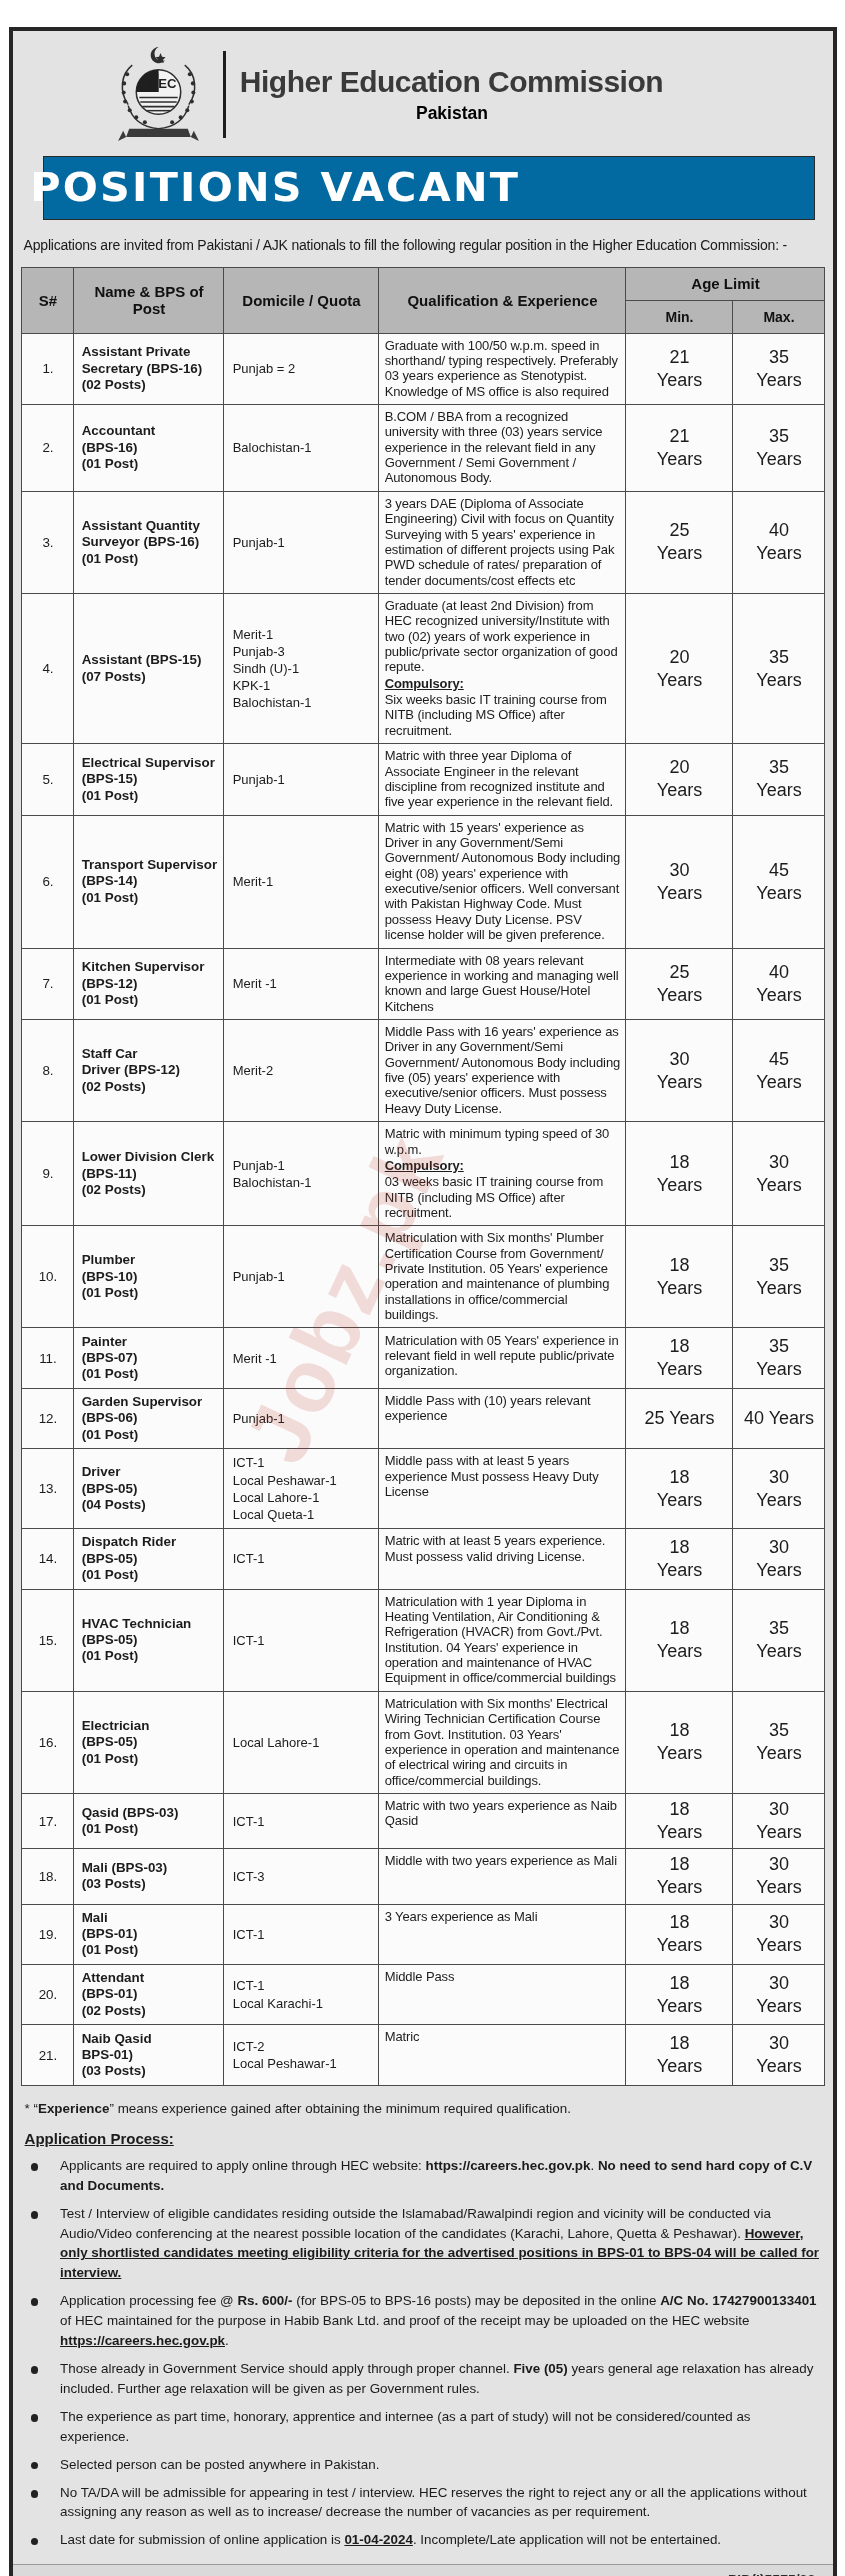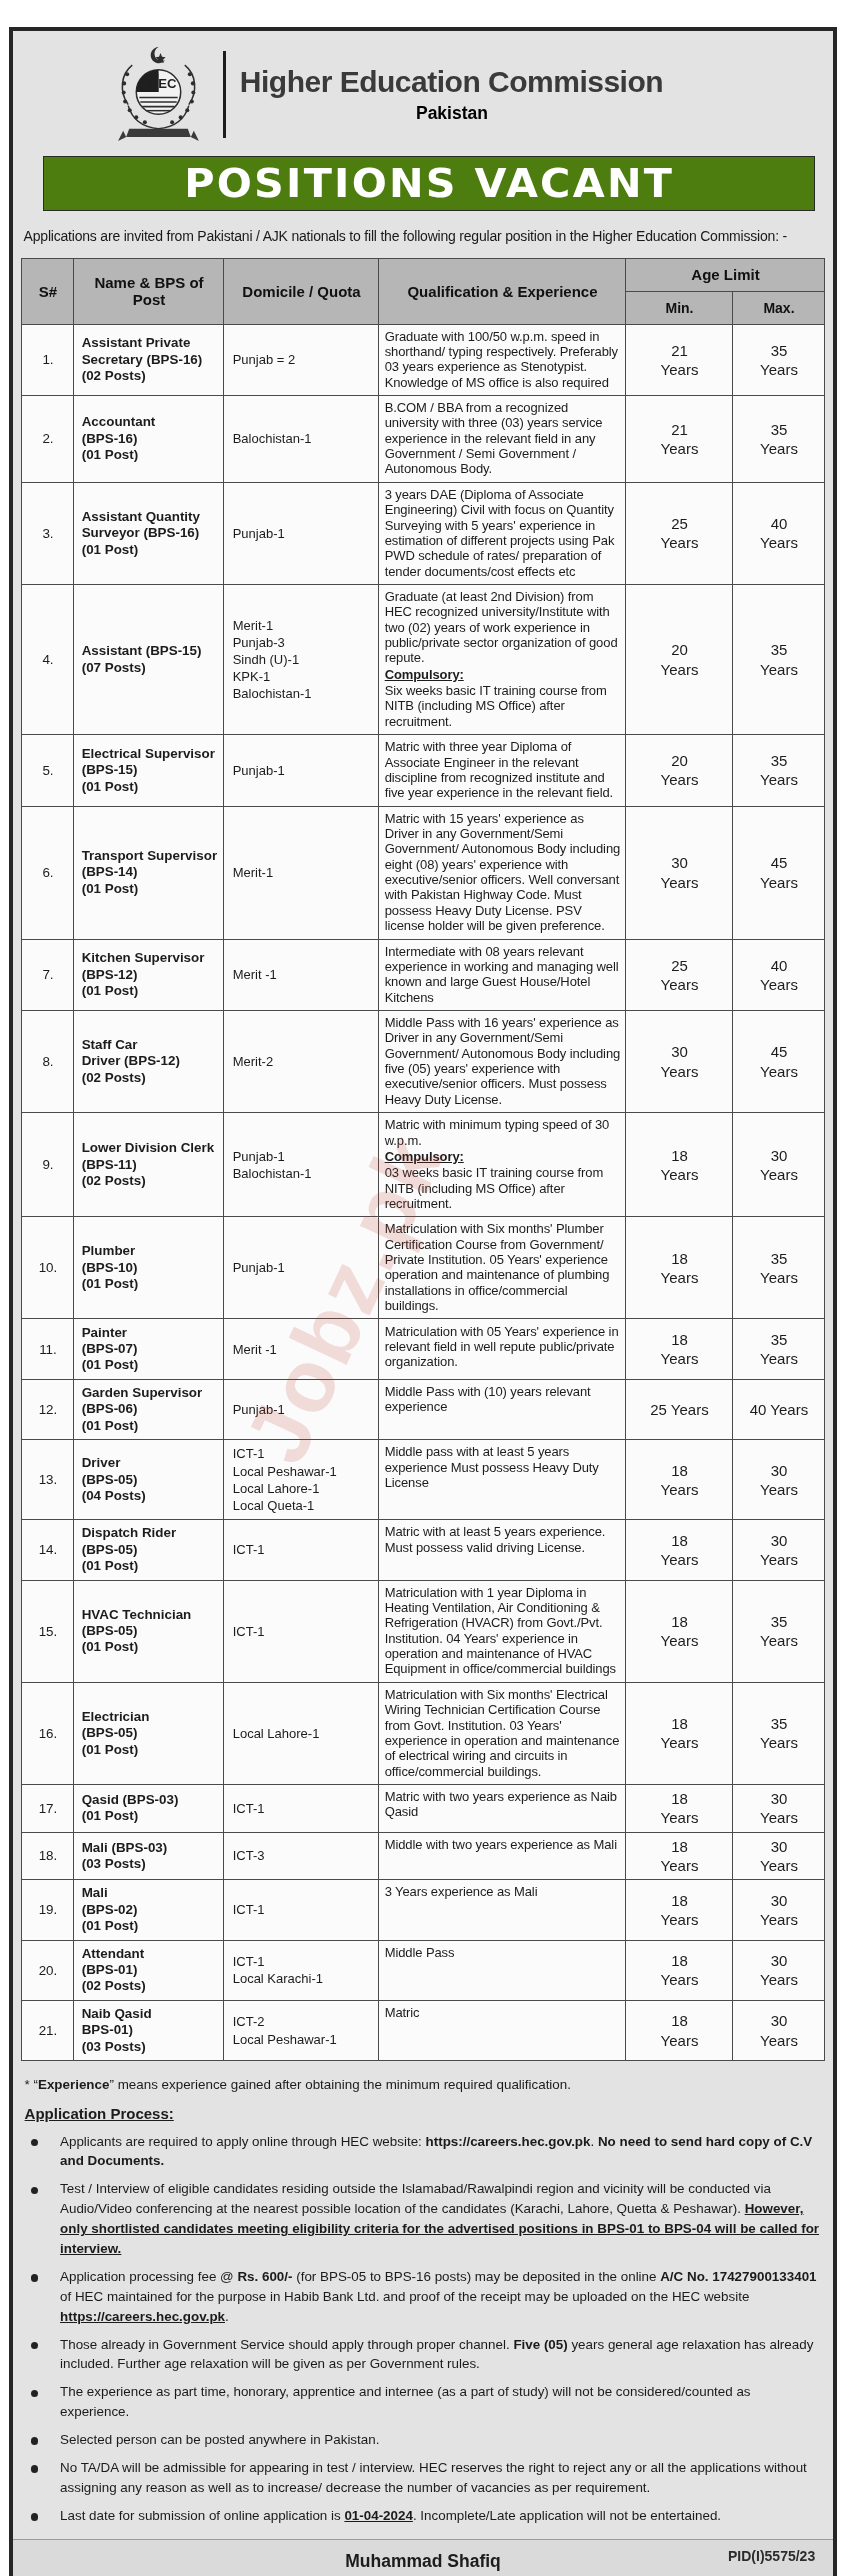--- a/index.html
+++ b/index.html
@@ -36,23 +36,23 @@
   .org-name {
     font-size: 30px; font-weight: bold; color: #3a3a3a;
     letter-spacing: -0.5px; line-height: 1.05; margin: 0;
   }
   .org-country {
     font-size: 17.5px; font-weight: bold; color: #000000; margin: 5.2px 0 0 1px;
   }
   
   .banner {
     margin: 7.2px 9.3px 0 21.6px;
-    height: 55px;
-    background: #4d7c0f;
-    display: flex; align-items: center; justify-content: center;
+    height: 64px;
+    background: #0369a1;
+    display: flex; align-items: center; justify-content: flex-start;
     border: 1px solid #2a2a2a;
   }
   .banner span {
     font-family: "DejaVu Sans", sans-serif;
     font-weight: bold; color: #ffffff; font-size: 39px;
     letter-spacing: 2.1px; transform: scaleX(1.06); white-space: nowrap;
   }
   
   .intro {
     margin: 17.5px 1px 0 2.1px;
@@ -74,21 +74,21 @@
   th.h-age  { font-size: 15px; padding: 7.2px 3.1px; }
   th.h-sub  { font-size: 14px; padding: 7.2px 3.1px; }
   td { vertical-align: middle; }
   .c-sn   { text-align: center; font-size: 13.4px; padding: 4.1px 2.1px; }
   .c-name { font-weight: bold; font-size: 13.4px; line-height: 1.22;
             padding: 5.2px 3.1px 5.2px 7.2px; white-space: pre-line; }
   .c-dom  { font-size: 13px; line-height: 1.32; padding: 5.2px 3.1px 5.2px 8.2px; white-space: pre-line; }
   .c-qual { font-size: 13px; line-height: 1.18; padding: 4.1px 5.2px; vertical-align: top;
             letter-spacing: -0.1px; }
   .c-qual .q { margin: 0 0 1px 0; }
-  .c-age  { text-align: center; font-size: 15px; line-height: 1.28; white-space: pre-line; padding: 4.1px 2.1px; }
+  .c-age  { text-align: center; font-size: 18px; line-height: 1.28; white-space: pre-line; padding: 4.1px 2.1px; }
   tbody tr { min-height: 52px; }
   .b { font-weight: bold; }
   .u { text-decoration: underline; }
   
   .exp-note { margin: 15.5px 0 0 3.1px; font-size: 13.4px; }
   .app-heading {
     margin: 13.4px 0 9.3px 3.1px; font-size: 15px; font-weight: bold; text-decoration: underline;
   }
   ul.bullets { list-style: none; margin: 0 0 13.4px 0; padding: 0 3.1px 0 3.1px; }
   ul.bullets li { display: flex; margin-bottom: 8.2px; }
@@ -457,21 +457,21 @@
               <div class="q">Middle with two years experience as Mali</div>
             </td>
             <td class="c-age">18
 Years</td>
             <td class="c-age">30
 Years</td>
           </tr>
           <tr class="row">
             <td class="c-sn">19.</td>
             <td class="c-name">Mali
-(BPS-02)
+(BPS-01)
 (01 Post)</td>
             <td class="c-dom">ICT-1</td>
             <td class="c-qual">
               <div class="q">3 Years experience as Mali</div>
             </td>
             <td class="c-age">18
 Years</td>
             <td class="c-age">30
 Years</td>
           </tr>

